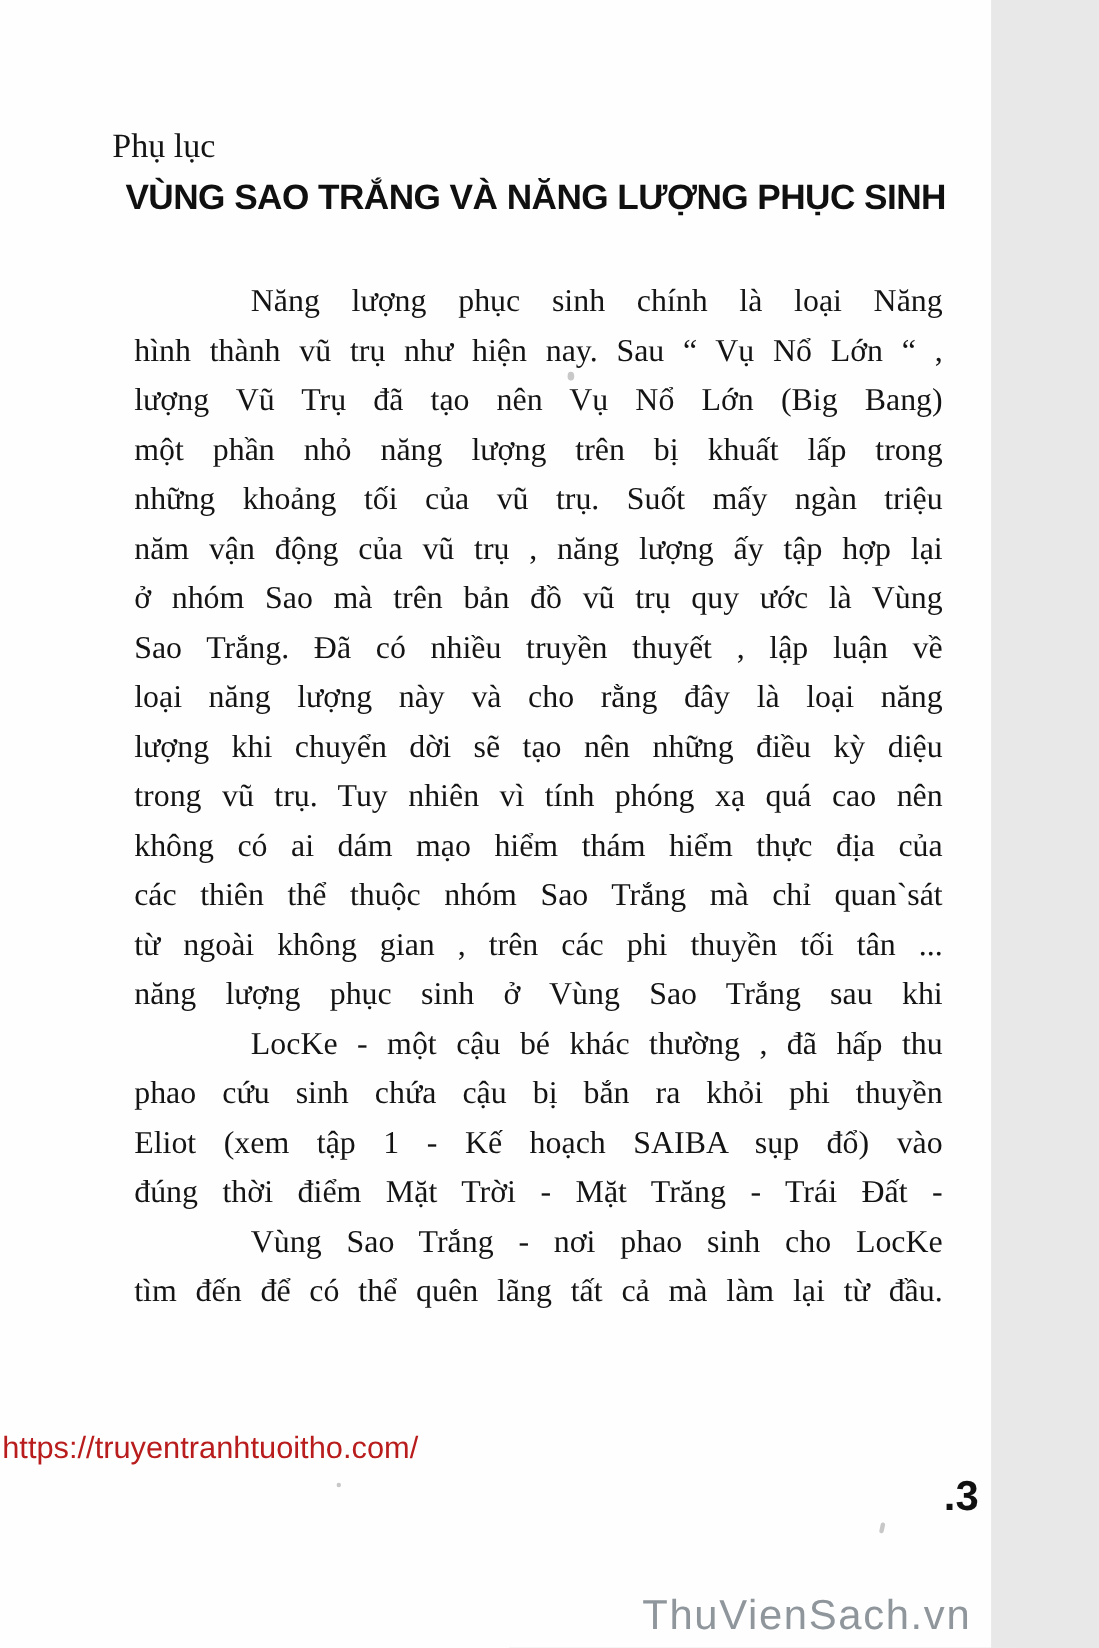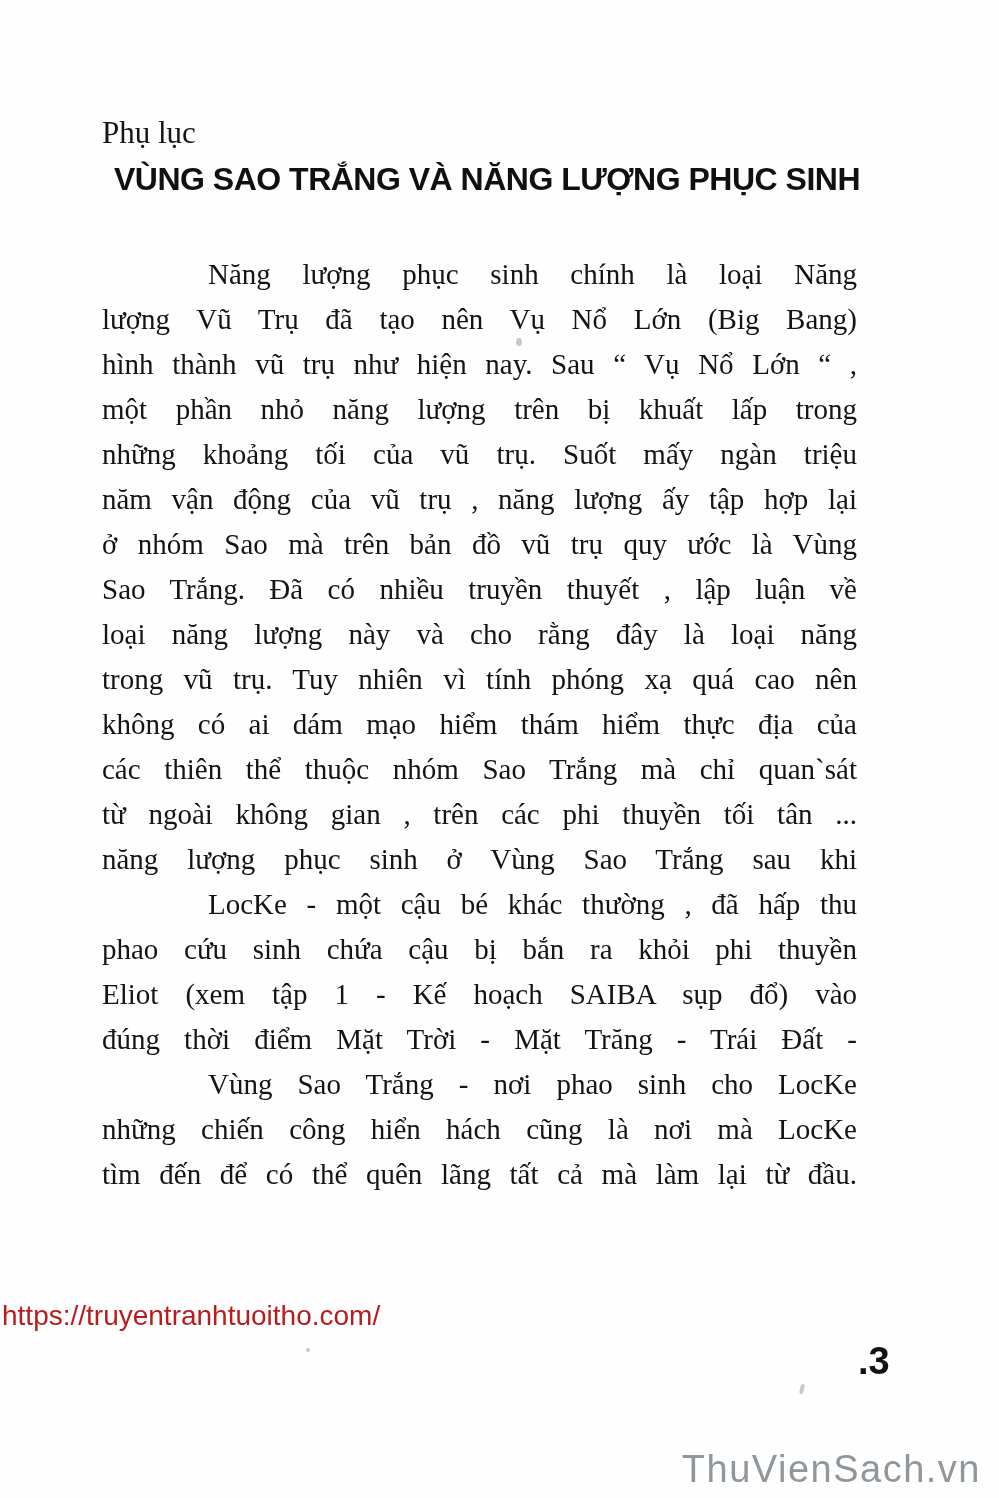--- a/index.html
+++ b/index.html
@@ -2,21 +2,21 @@
 <html><head>
 <meta charset="utf-8">
 <style>
   html, body {
     margin: 0;
     padding: 0;
     background: #e8e8e8;
   }
   .page {
     position: relative;
-    width: 999px;
+    width: 901px;
     height: 1498px;
     background: #fefefe;
     overflow: hidden;
     font-family: "Liberation Serif", serif;
     color: #141414;
   }
   .content {
     position: absolute;
     left: 102px;
     top: 112px;
@@ -41,20 +41,21 @@
   .body-text {
     margin-top: 52px;
     font-size: 29px;
     line-height: 45px;
   }
   .paragraph { margin: 0; }
   .line {
     height: 45px;
     overflow: hidden;
     white-space: nowrap;
+    margin-left: 20px;
   }
   .line.just {
     white-space: normal;
     text-align: justify;
     text-align-last: justify;
   }
   .line.indent { text-indent: 106px; }
   .footer-url {
     position: absolute;
     left: 2px;
@@ -98,43 +99,43 @@
 <div class="page">
 
   <div class="content">
     <div class="section-label">Phụ lục</div>
 
     <h1 class="heading">VÙNG SAO TRẮNG VÀ NĂNG LƯỢNG PHỤC SINH</h1>
 
     <div class="body-text">
         <div class="paragraph">
           <div class="line indent just">Năng lượng phục sinh chính là loại Năng</div>
+          <div class="line just">hình thành vũ trụ như hiện nay. Sau “ Vụ Nổ Lớn “ ,</div>
           <div class="line just">lượng Vũ Trụ đã tạo nên Vụ Nổ Lớn (Big Bang)</div>
-          <div class="line just">hình thành vũ trụ như hiện nay. Sau “ Vụ Nổ Lớn “ ,</div>
           <div class="line just">một phần nhỏ năng lượng trên bị khuất lấp trong</div>
           <div class="line just">những khoảng tối của vũ trụ. Suốt mấy ngàn triệu</div>
           <div class="line just">năm vận động của vũ trụ , năng lượng ấy tập hợp lại</div>
           <div class="line just">ở nhóm Sao mà trên bản đồ vũ trụ quy ước là Vùng</div>
           <div class="line just">Sao Trắng. Đã có nhiều truyền thuyết , lập luận về</div>
           <div class="line just">loại năng lượng này và cho rằng đây là loại năng</div>
+          <div class="line just">lượng khi chuyển dời sẽ tạo nên những điều kỳ diệu</div>
           <div class="line just">trong vũ trụ. Tuy nhiên vì tính phóng xạ quá cao nên</div>
           <div class="line just">không có ai dám mạo hiểm thám hiểm thực địa của</div>
           <div class="line just">các thiên thể thuộc nhóm Sao Trắng mà chỉ quan`sát</div>
           <div class="line just">từ ngoài không gian , trên các phi thuyền tối tân ...</div>
         </div>
         <div class="paragraph">
           <div class="line just">năng lượng phục sinh ở Vùng Sao Trắng sau khi</div>
           <div class="line indent just">LocKe - một cậu bé khác thường , đã hấp thu</div>
           <div class="line just">phao cứu sinh chứa cậu bị bắn ra khỏi phi thuyền</div>
           <div class="line just">Eliot (xem tập 1 - Kế hoạch SAIBA sụp đổ) vào</div>
           <div class="line just">đúng thời điểm Mặt Trời - Mặt Trăng - Trái Đất -</div>
         </div>
         <div class="paragraph">
           <div class="line indent just">Vùng Sao Trắng - nơi phao sinh cho LocKe</div>
-          <div class="line just">những chiến công hiển hách cũng là nơi mà LocKe</div>
           <div class="line just">tìm đến để có thể quên lãng tất cả mà làm lại từ đầu.</div>
         </div>
       </div>
   </div>
 
   <div class="footer-url">https://truyentranhtuoitho.com/</div>
 
   <div class="page-number">.3</div>
 
   <div class="watermark">ThuVienSach.vn</div>

